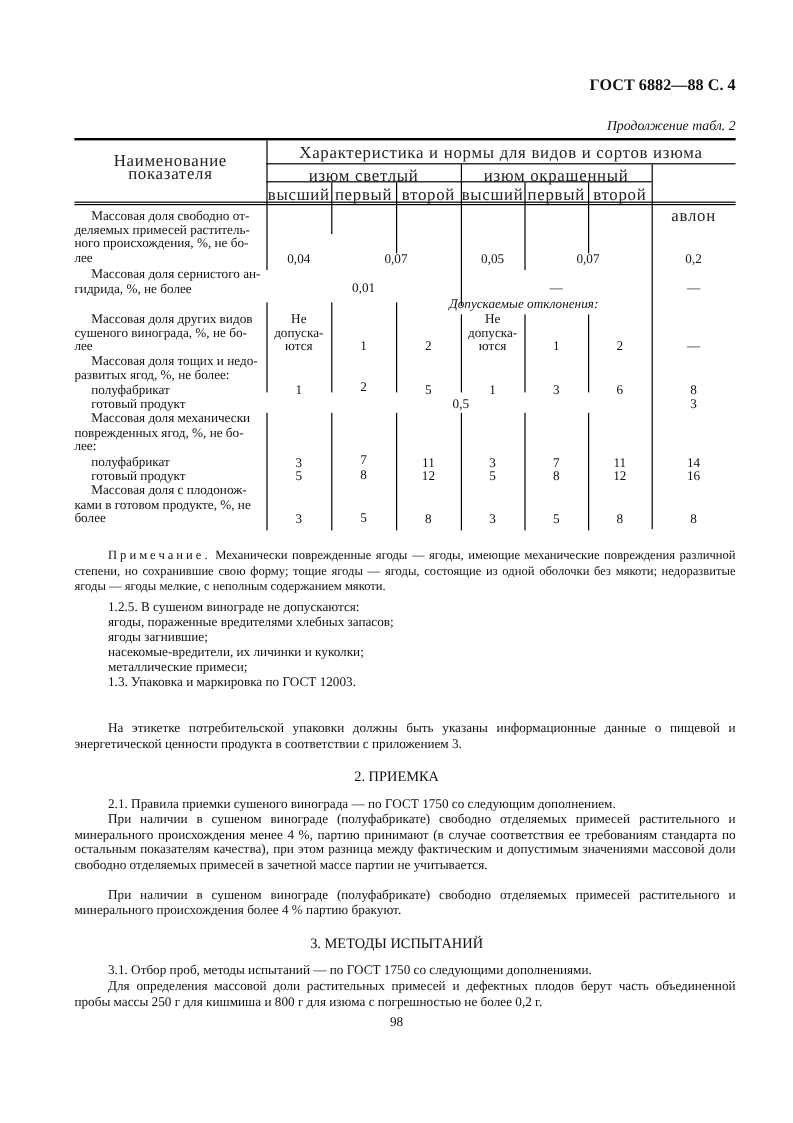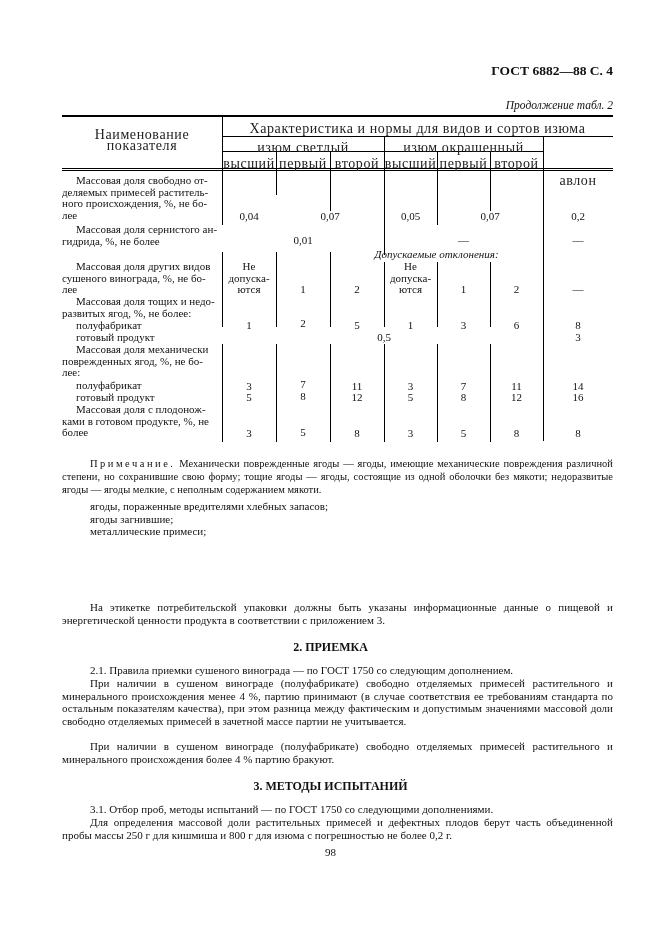--- a/index.html
+++ b/index.html
@@ -9,21 +9,21 @@
   .header { left: 0; top: 63px; width: 613px; text-align: right; font-weight: bold; font-size: 13.5px; }
   .cont { left: 0; top: 99px; width: 613px; text-align: right; font-style: italic; font-size: 11.5px; }
   .t { font-size: 11px; line-height: 11.6px; }
   .small { font-size: 14px; letter-spacing: 0.6px; color: #222; }
   .hline { position: absolute; background: #000; }
   .vline { position: absolute; background: #000; width: 1px; }
   .c { position: absolute; text-align: center; }
   .para { position: absolute; left: 62px; width: 551px; font-size: 11px; line-height: 12.6px; text-align: justify; }
   .ind { text-indent: 28px; }
   .list { position: absolute; left: 90px; font-size: 11px; line-height: 12.6px; }
-  .heading { position: absolute; left: 0; width: 661px; text-align: center; font-weight: bold; font-size: 12px; }
+  .heading { position: absolute; left: 0; width: 661px; text-align: center; font-weight: normal; font-size: 12px; }
   .sp { letter-spacing: 2.5px; }
   .rowlabel { position: absolute; left: 62px; width: 160px; font-size: 11px; line-height: 11.6px; text-align: justify; }
   .rowlabel .first { text-indent: 14px; display: block; }
   .sub { position: absolute; left: 76px; font-size: 11px; }
 </style>
 </head>
 <body>
 
 <div class="abs header">ГОСТ 6882—88 С. 4</div>
 <div class="abs cont">Продолжение табл. 2</div>
@@ -163,23 +163,26 @@
   <div class="c t" style="left:330px; top:428px; width:54px;">8</div>
   <div class="c t" style="left:384px; top:428px; width:53px;">3</div>
   <div class="c t" style="left:437px; top:428px; width:53px;">5</div>
   <div class="c t" style="left:490px; top:428px; width:53px;">8</div>
   <div class="c t" style="left:543px; top:428px; width:70px;">8</div>
 </div>
 
 <div class="para ind" style="top:458px; font-size:10.5px; line-height:12.8px;"><span class="sp">Примечание.</span><span> Механически поврежденные ягоды — ягоды, имеющие механические повреждения различной степени, но сохранившие свою форму; тощие ягоды — ягоды, состоящие из одной оболочки без мякоти; недоразвитые ягоды — ягоды мелкие, с неполным содержанием мякоти.</span></div>
 
 <div class="list" style="top:500px;">
+  <div>1.2.5. В сушеном винограде не допускаются:</div>
   <div>ягоды, пораженные вредителями хлебных запасов;</div>
   <div>ягоды загнившие;</div>
+  <div>насекомые-вредители, их личинки и куколки;</div>
   <div>металлические примеси;</div>
+  <div>1.3. Упаковка и маркировка по ГОСТ 12003.</div>
 </div>
 <div class="para ind" style="top:601px;">На этикетке потребительской упаковки должны быть указаны информационные данные о пищевой и энергетической ценности продукта в соответствии с приложением 3.</div>
 
 <div class="heading" style="top:640px;">2. ПРИЕМКА</div>
 <div class="para ind" style="top:664px;">2.1. Правила приемки сушеного винограда — по ГОСТ 1750 со следующим дополнением.</div>
 <div class="para ind" style="top:677px;">При наличии в сушеном винограде (полуфабрикате) свободно отделяемых примесей растительного и минерального происхождения менее 4 %, партию принимают (в случае соответствия ее требованиям стандарта по остальным показателям качества), при этом разница между фактическим и допустимым значениями массовой доли свободно отделяемых примесей в зачетной массе партии не учитывается.</div>
 <div class="para ind" style="top:740px;">При наличии в сушеном винограде (полуфабрикате) свободно отделяемых примесей растительного и минерального происхождения более 4 % партию бракуют.</div>
 
 <div class="heading" style="top:779px;">3. МЕТОДЫ ИСПЫТАНИЙ</div>
 <div class="para ind" style="top:803px;">3.1. Отбор проб, методы испытаний — по ГОСТ 1750 со следующими дополнениями.</div>

